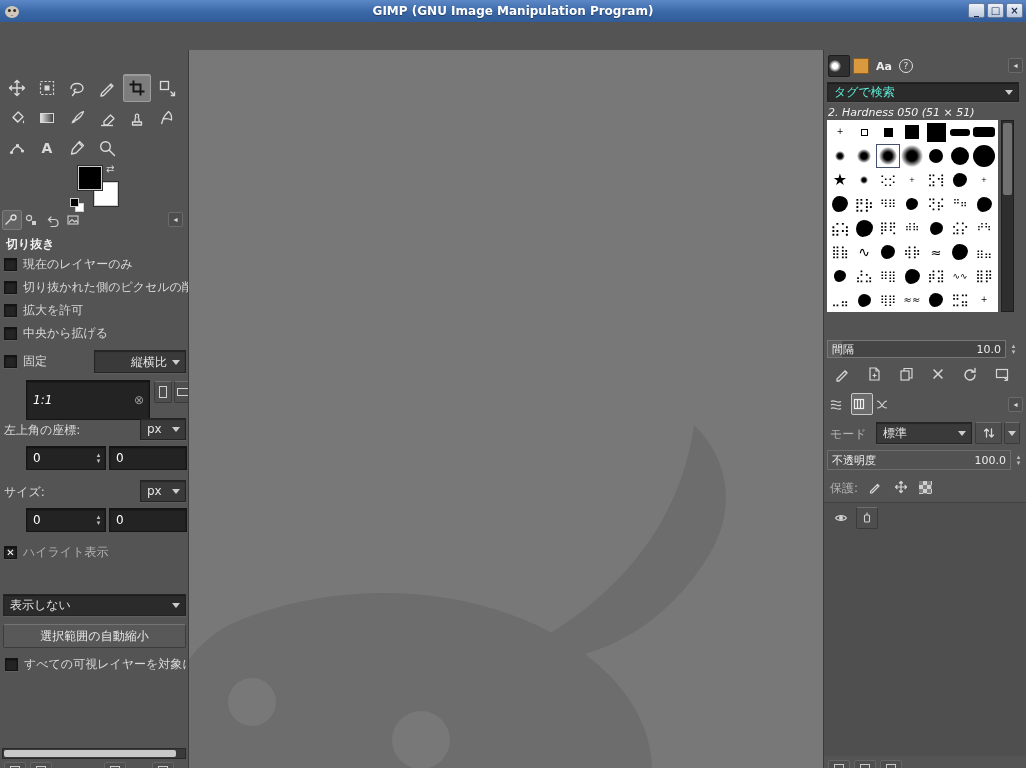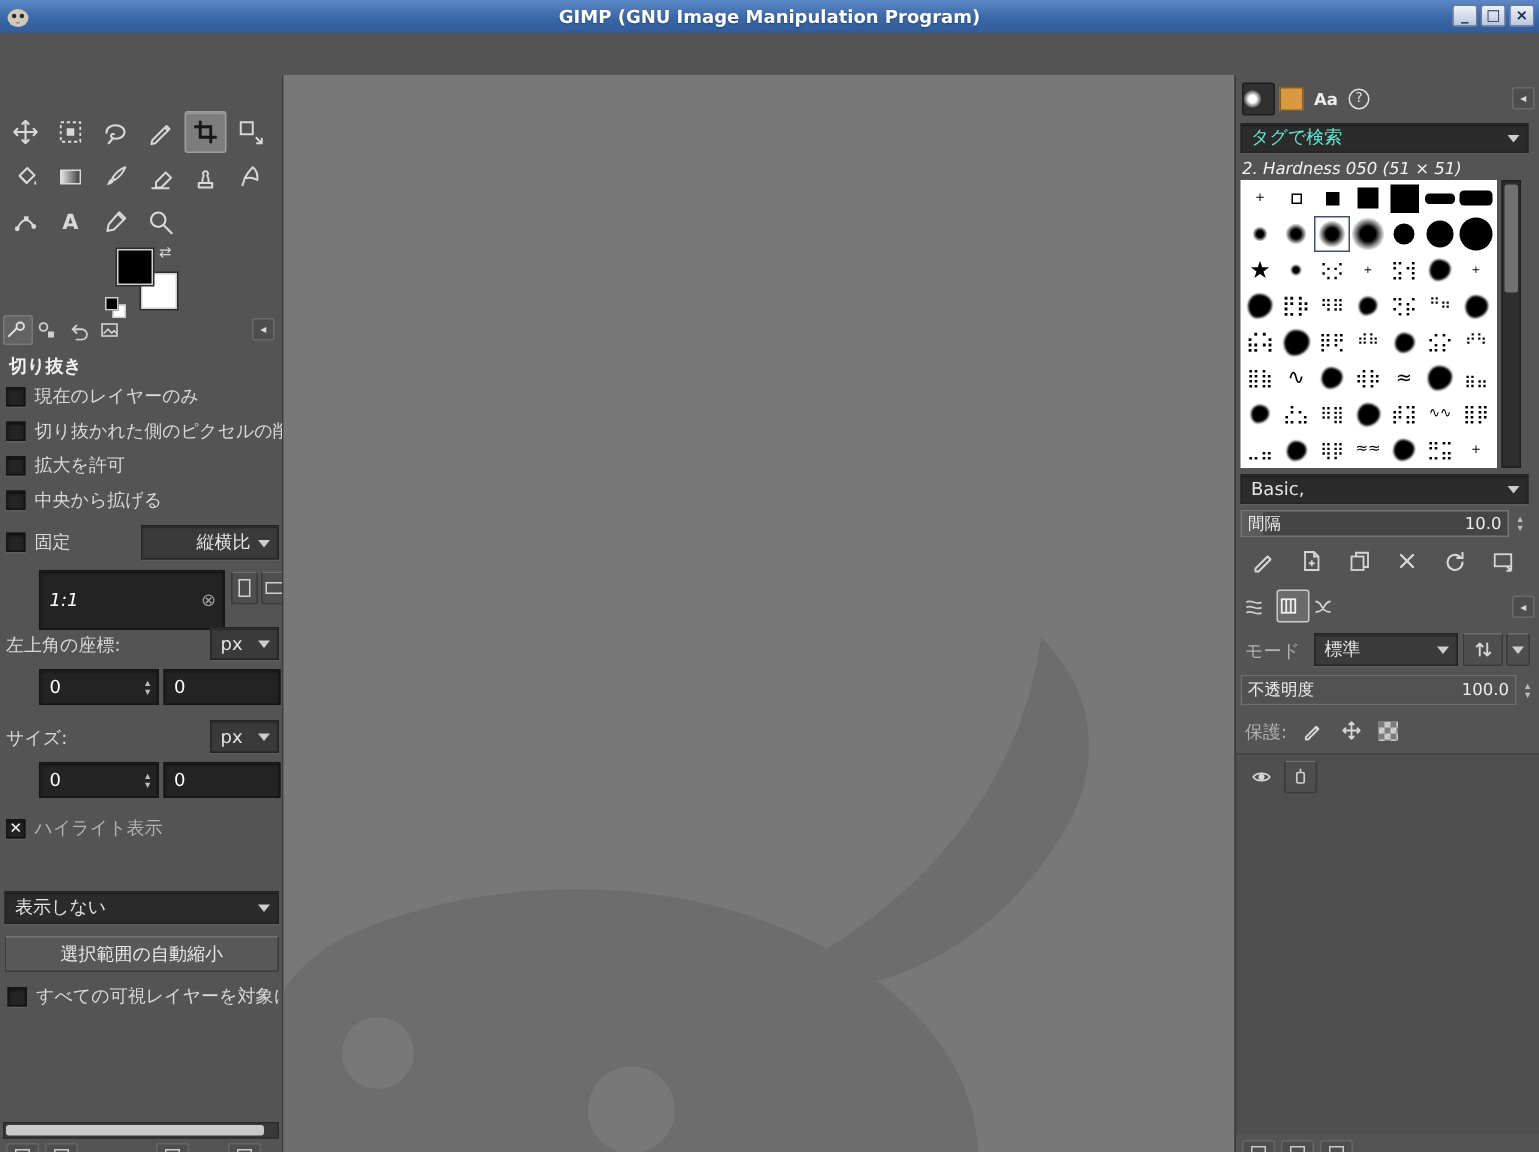--- a/index.html
+++ b/index.html
@@ -568,24 +568,20 @@
           <div class="btxt" style="font-size: 12px;">⣛⣭</div>
         </div>
         <div class="bcell">
           <div class="btxt" style="font-size: 8px;">+</div>
         </div>
       </div>
     <div class="vscroll" style="left:177px;top:70px;width:13px;height:192px">
       <div class="vthumb" style="top:2px;height:72px"></div>
     </div>
 
-    <div class="combo dark" style="left:3px;top:266px;width:192px;height:20px">
-      <span class="cval">Basic,</span>
-      <span class="chev"></span>
-    </div>
 
     <div class="slider" style="left:3px;top:290px;width:179px;height:18px;border-color:#777">
       <div class="fill" style="width:8%"></div>
       <span class="slbl">間隔</span>
       <span class="sval">10.0</span>
     </div>
     <span class="spin" style="left:184px;top:290px;height:18px">
       <span>▴</span>
       <span>▾</span>
     </span>

